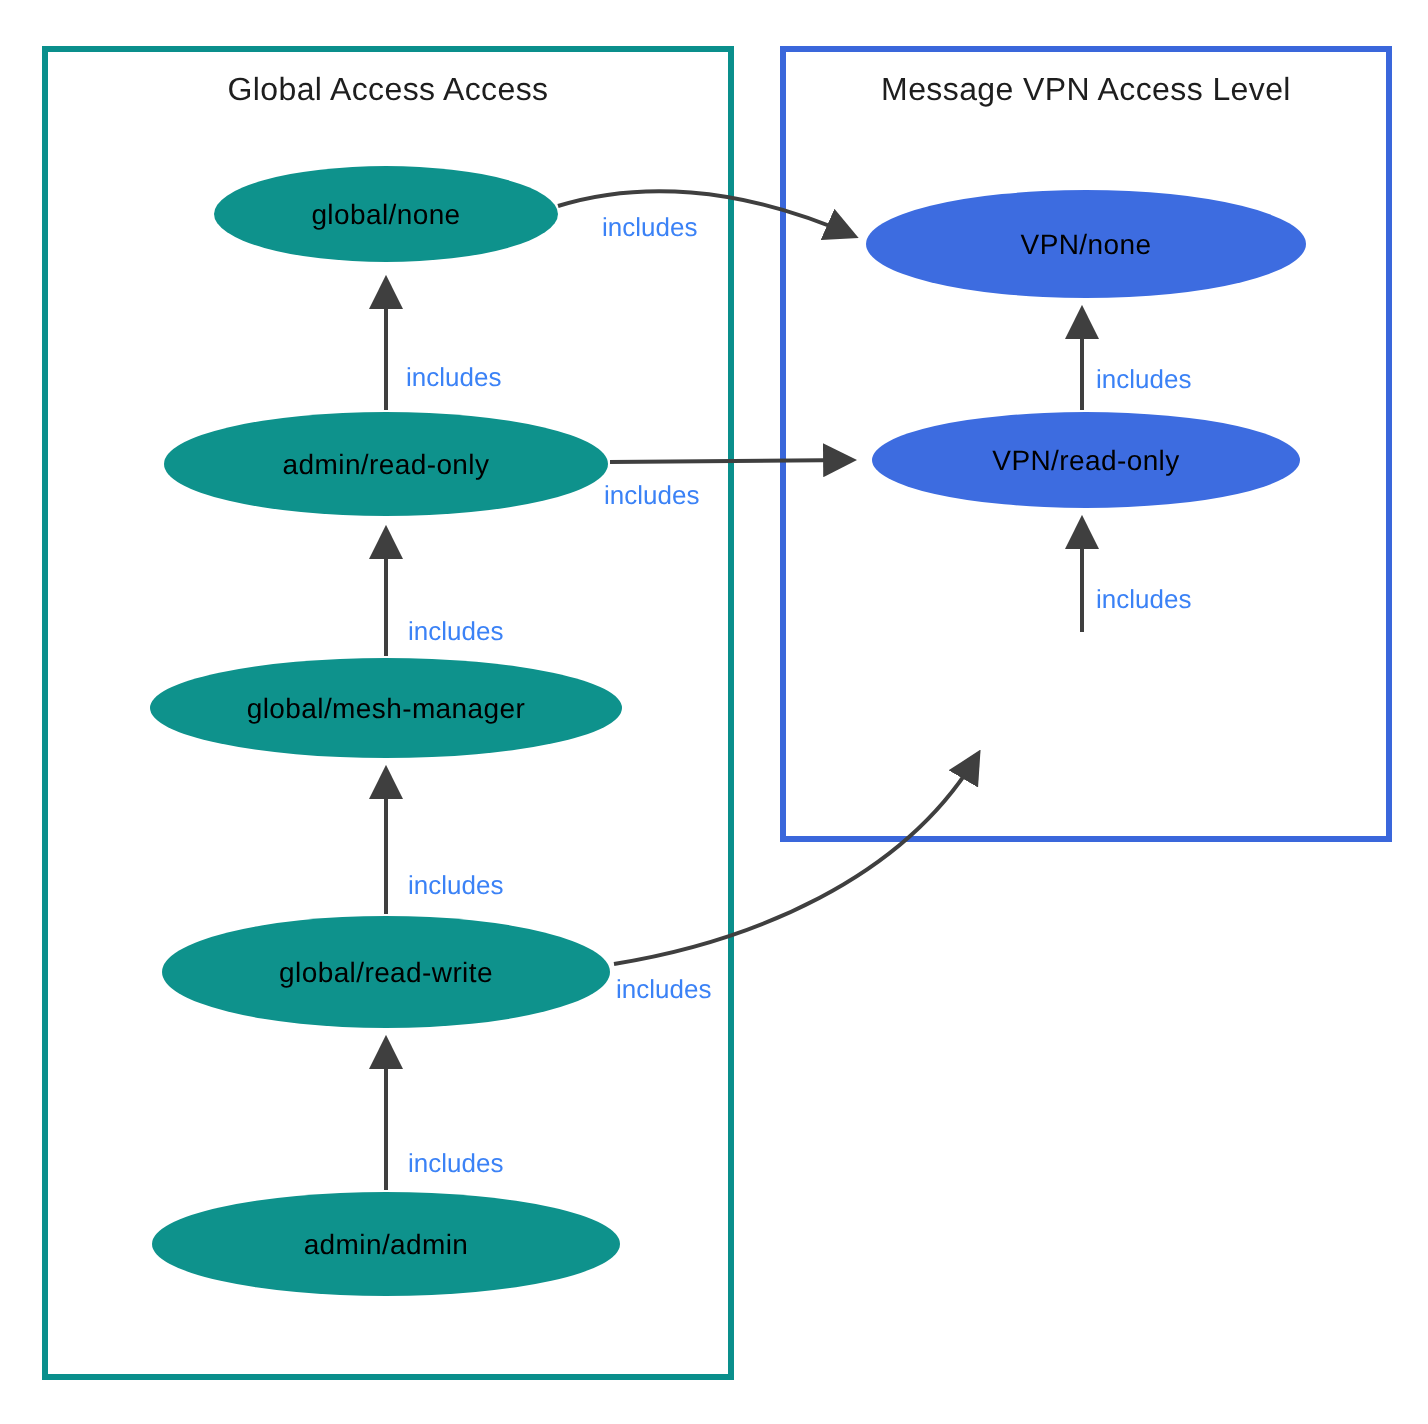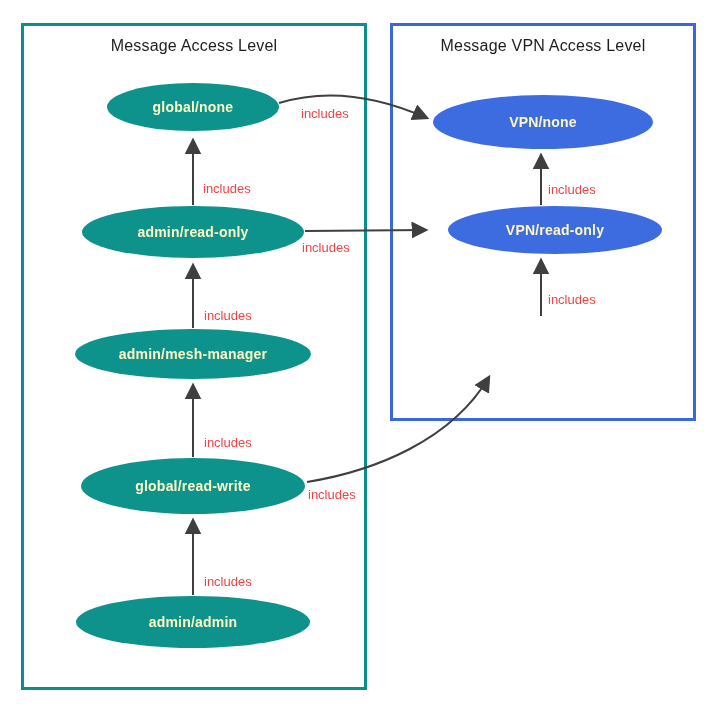--- a/index.html
+++ b/index.html
@@ -33,39 +33,39 @@
     letter-spacing: .2px;
   }
 
   .edges-layer { position: absolute; left: 0; top: 0; width: 714px; height: 712px; }
   .edge { stroke: var(--arrow); stroke-width: 2; fill: none; }
 
   .node {
     position: absolute;
     border-radius: 50%;
     display: flex; align-items: center; justify-content: center;
-    color: #fef9c3; font-weight: 700; font-size: 14px;
+    color: #000000; font-weight: 400; font-size: 14px;
     letter-spacing: .2px;
   }
   .node.teal { background: var(--teal); }
   .node.blue { background: var(--blue); }
 
   .edge-label {
     position: absolute;
-    font-size: 13px; color: #ef4444;
+    font-size: 13px; color: #3b82f6;
     white-space: nowrap;
   }
 </style>
 </head>
 <body>
 
 <div class="canvas">
 
   <div class="group group-global">
-    <div class="group-title">Message Access Level</div>
+    <div class="group-title">Global Access Access</div>
   </div>
   <div class="group group-vpn">
     <div class="group-title">Message VPN Access Level</div>
   </div>
 
   <svg class="edges-layer" width="714" height="712" viewBox="0 0 714 712">
     <defs>
       <marker id="arrowhead" viewBox="0 0 10 10" refX="8.5" refY="5" markerWidth="8.5" markerHeight="8.5" orient="auto-start-reverse">
         <path d="M0,0 L10,5 L0,10 z" fill="#3F3F3F"></path>
       </marker>
@@ -76,26 +76,26 @@
     <path class="edge" d="M193,595 L193,520" marker-end="url(#arrowhead)"></path>
     <path class="edge" d="M279,103 C318,91 368,92 427,118" marker-end="url(#arrowhead)"></path>
     <path class="edge" d="M305,231 L426,230" marker-end="url(#arrowhead)"></path>
     <path class="edge" d="M307,482 C375,471 452,440 489,377" marker-end="url(#arrowhead)"></path>
     <path class="edge" d="M541,316 L541,260" marker-end="url(#arrowhead)"></path>
     <path class="edge" d="M541,205 L541,155" marker-end="url(#arrowhead)"></path>
   </svg>
 
   <div class="node teal" style="left:107px; top:83px;  width:172px; height:48px;">global/none</div>
   <div class="node teal" style="left:82px;  top:206px; width:222px; height:52px;">admin/read-only</div>
-  <div class="node teal" style="left:75px;  top:329px; width:236px; height:50px;">admin/mesh-manager</div>
+  <div class="node teal" style="left:75px;  top:329px; width:236px; height:50px;">global/mesh-manager</div>
   <div class="node teal" style="left:81px;  top:458px; width:224px; height:56px;text-align:right;">global/read-write</div>
   <div class="node teal" style="left:76px;  top:596px; width:234px; height:52px;">admin/admin</div>
 
   <div class="node blue" style="left:433px; top:95px;  width:220px; height:54px;">VPN/none</div>
-  <div class="node blue" style="left:448px; top:206px; width:214px; height:48px;">VPN/read-only</div>
+  <div class="node blue" style="left:436px; top:206px; width:214px; height:48px;">VPN/read-only</div>
 
   <span class="edge-label" style="left:203px; top:181px;">includes</span>
   <span class="edge-label" style="left:204px; top:308px;">includes</span>
   <span class="edge-label" style="left:204px; top:435px;">includes</span>
   <span class="edge-label" style="left:204px; top:574px;">includes</span>
   <span class="edge-label" style="left:301px; top:106px;">includes</span>
   <span class="edge-label" style="left:302px; top:240px;">includes</span>
   <span class="edge-label" style="left:308px; top:487px;">includes</span>
   <span class="edge-label" style="left:548px; top:292px;">includes</span>
   <span class="edge-label" style="left:548px; top:182px;">includes</span>

